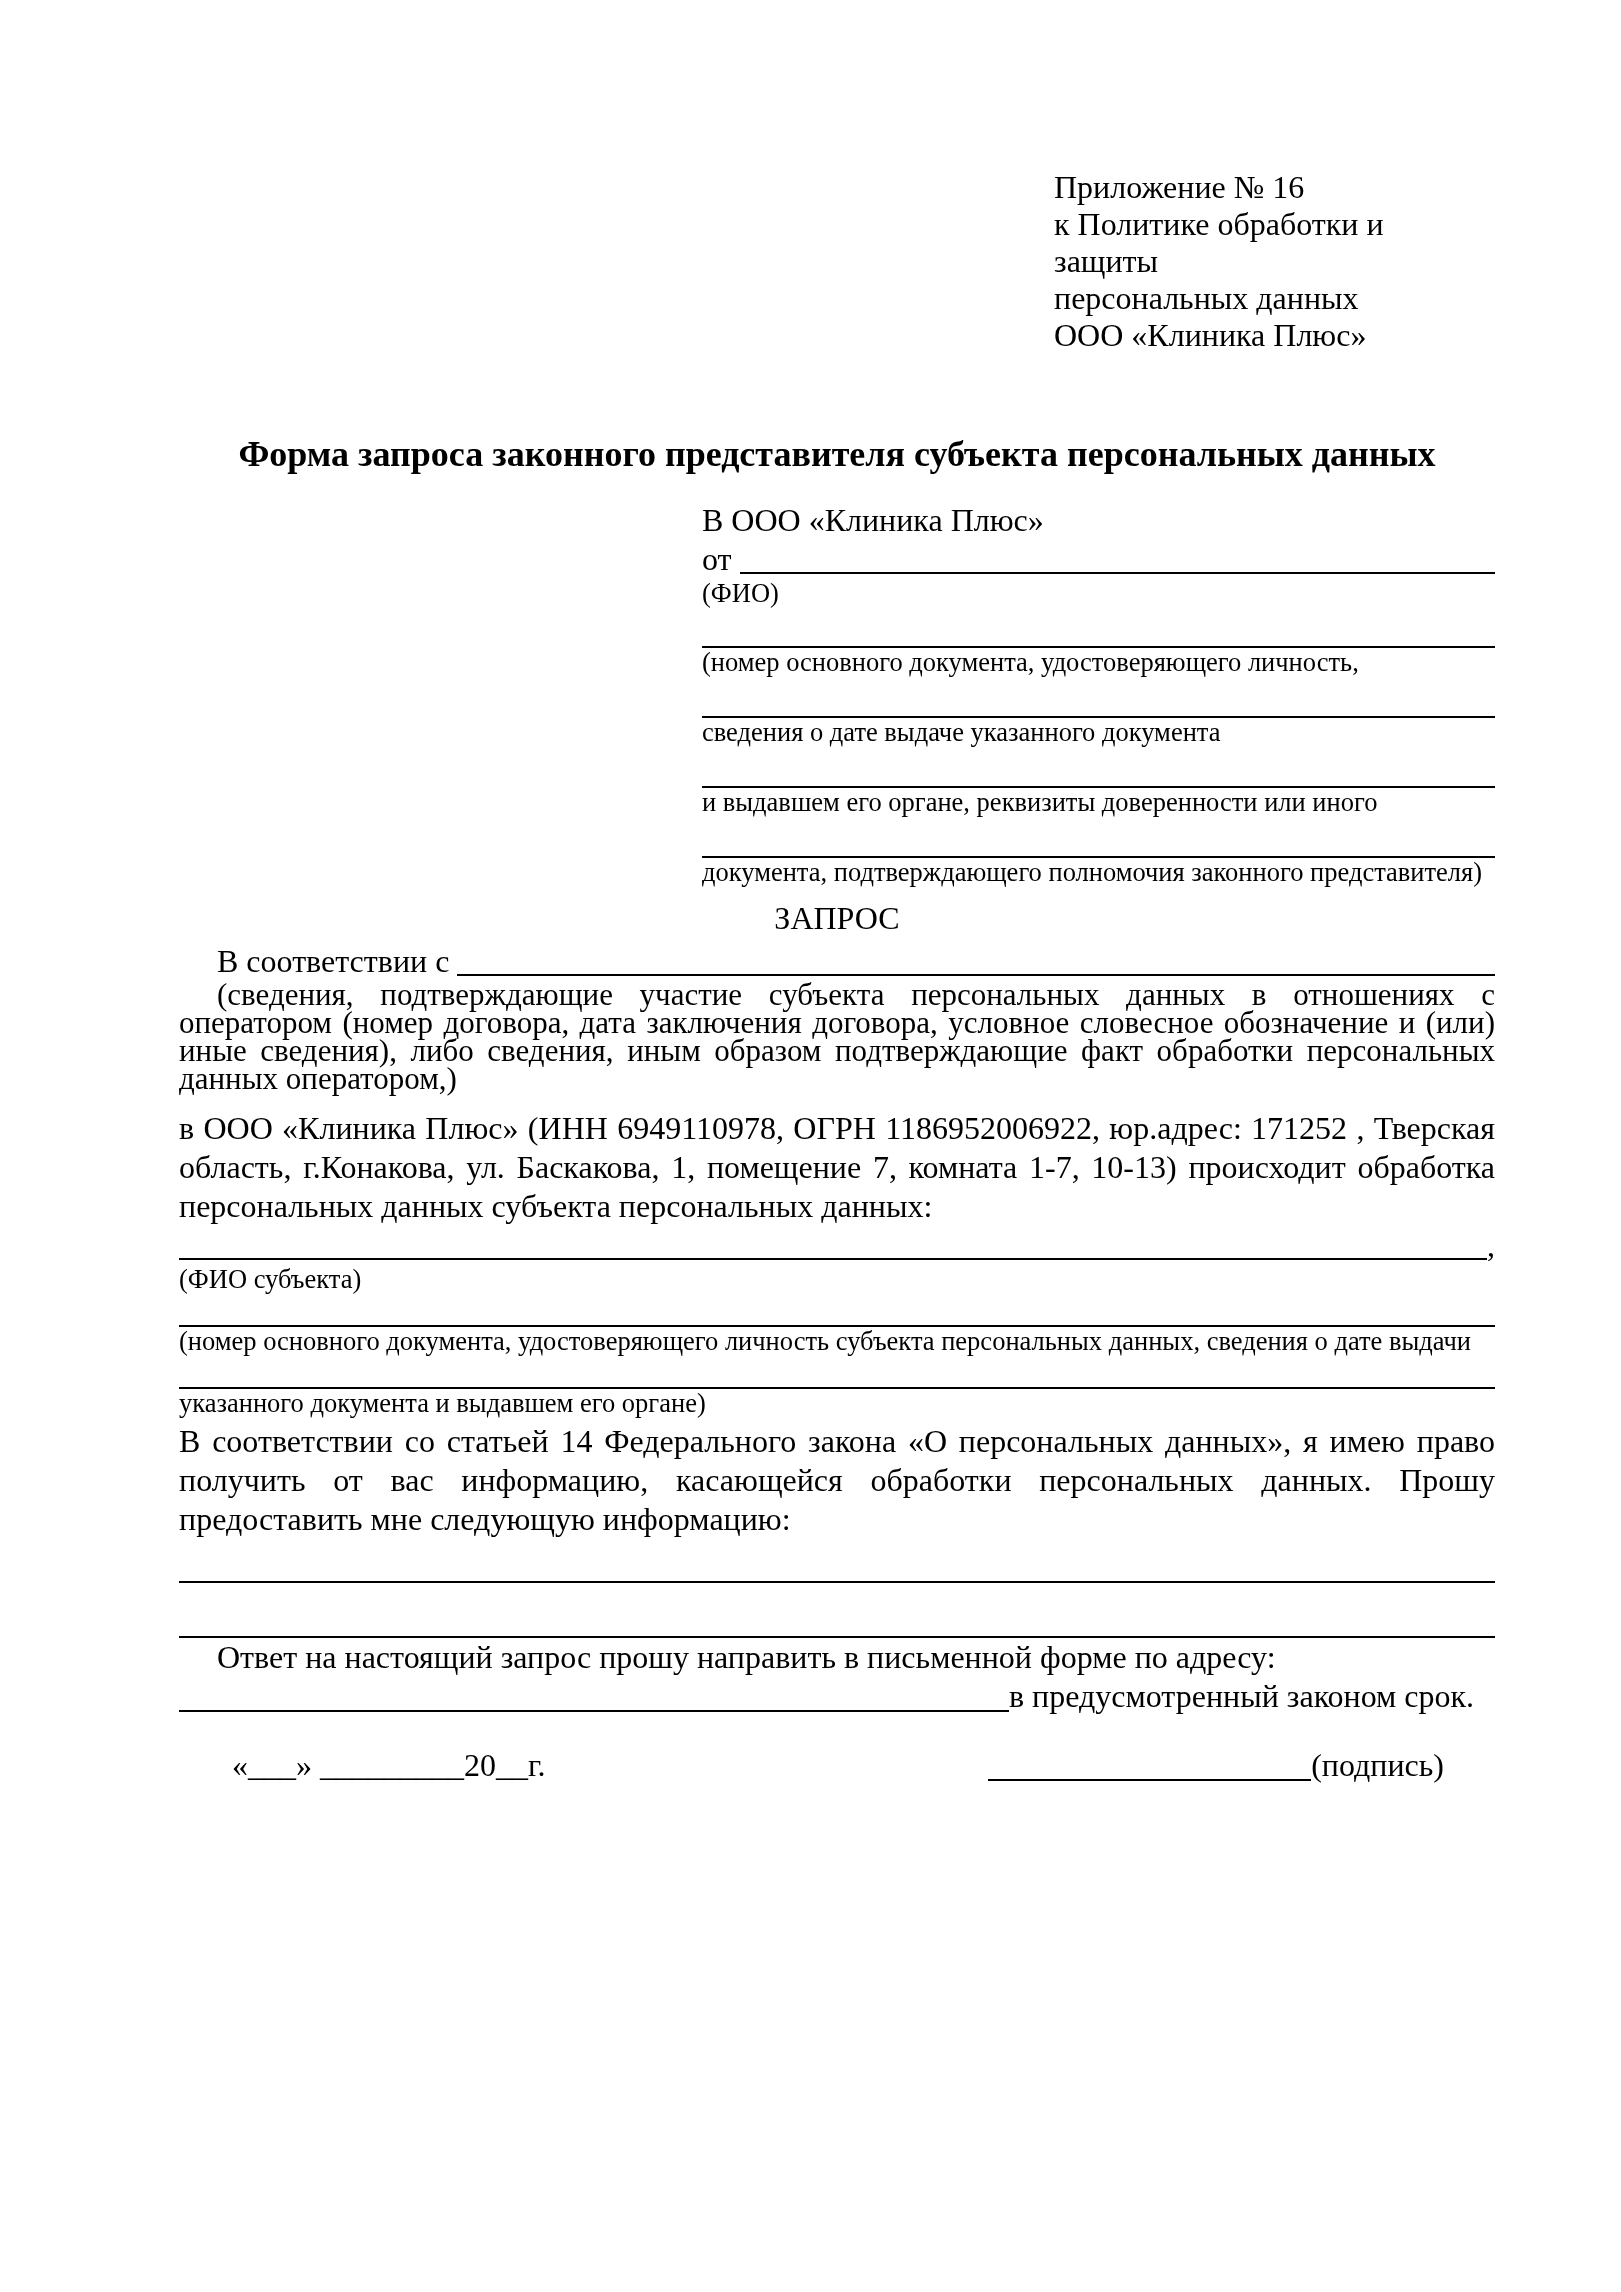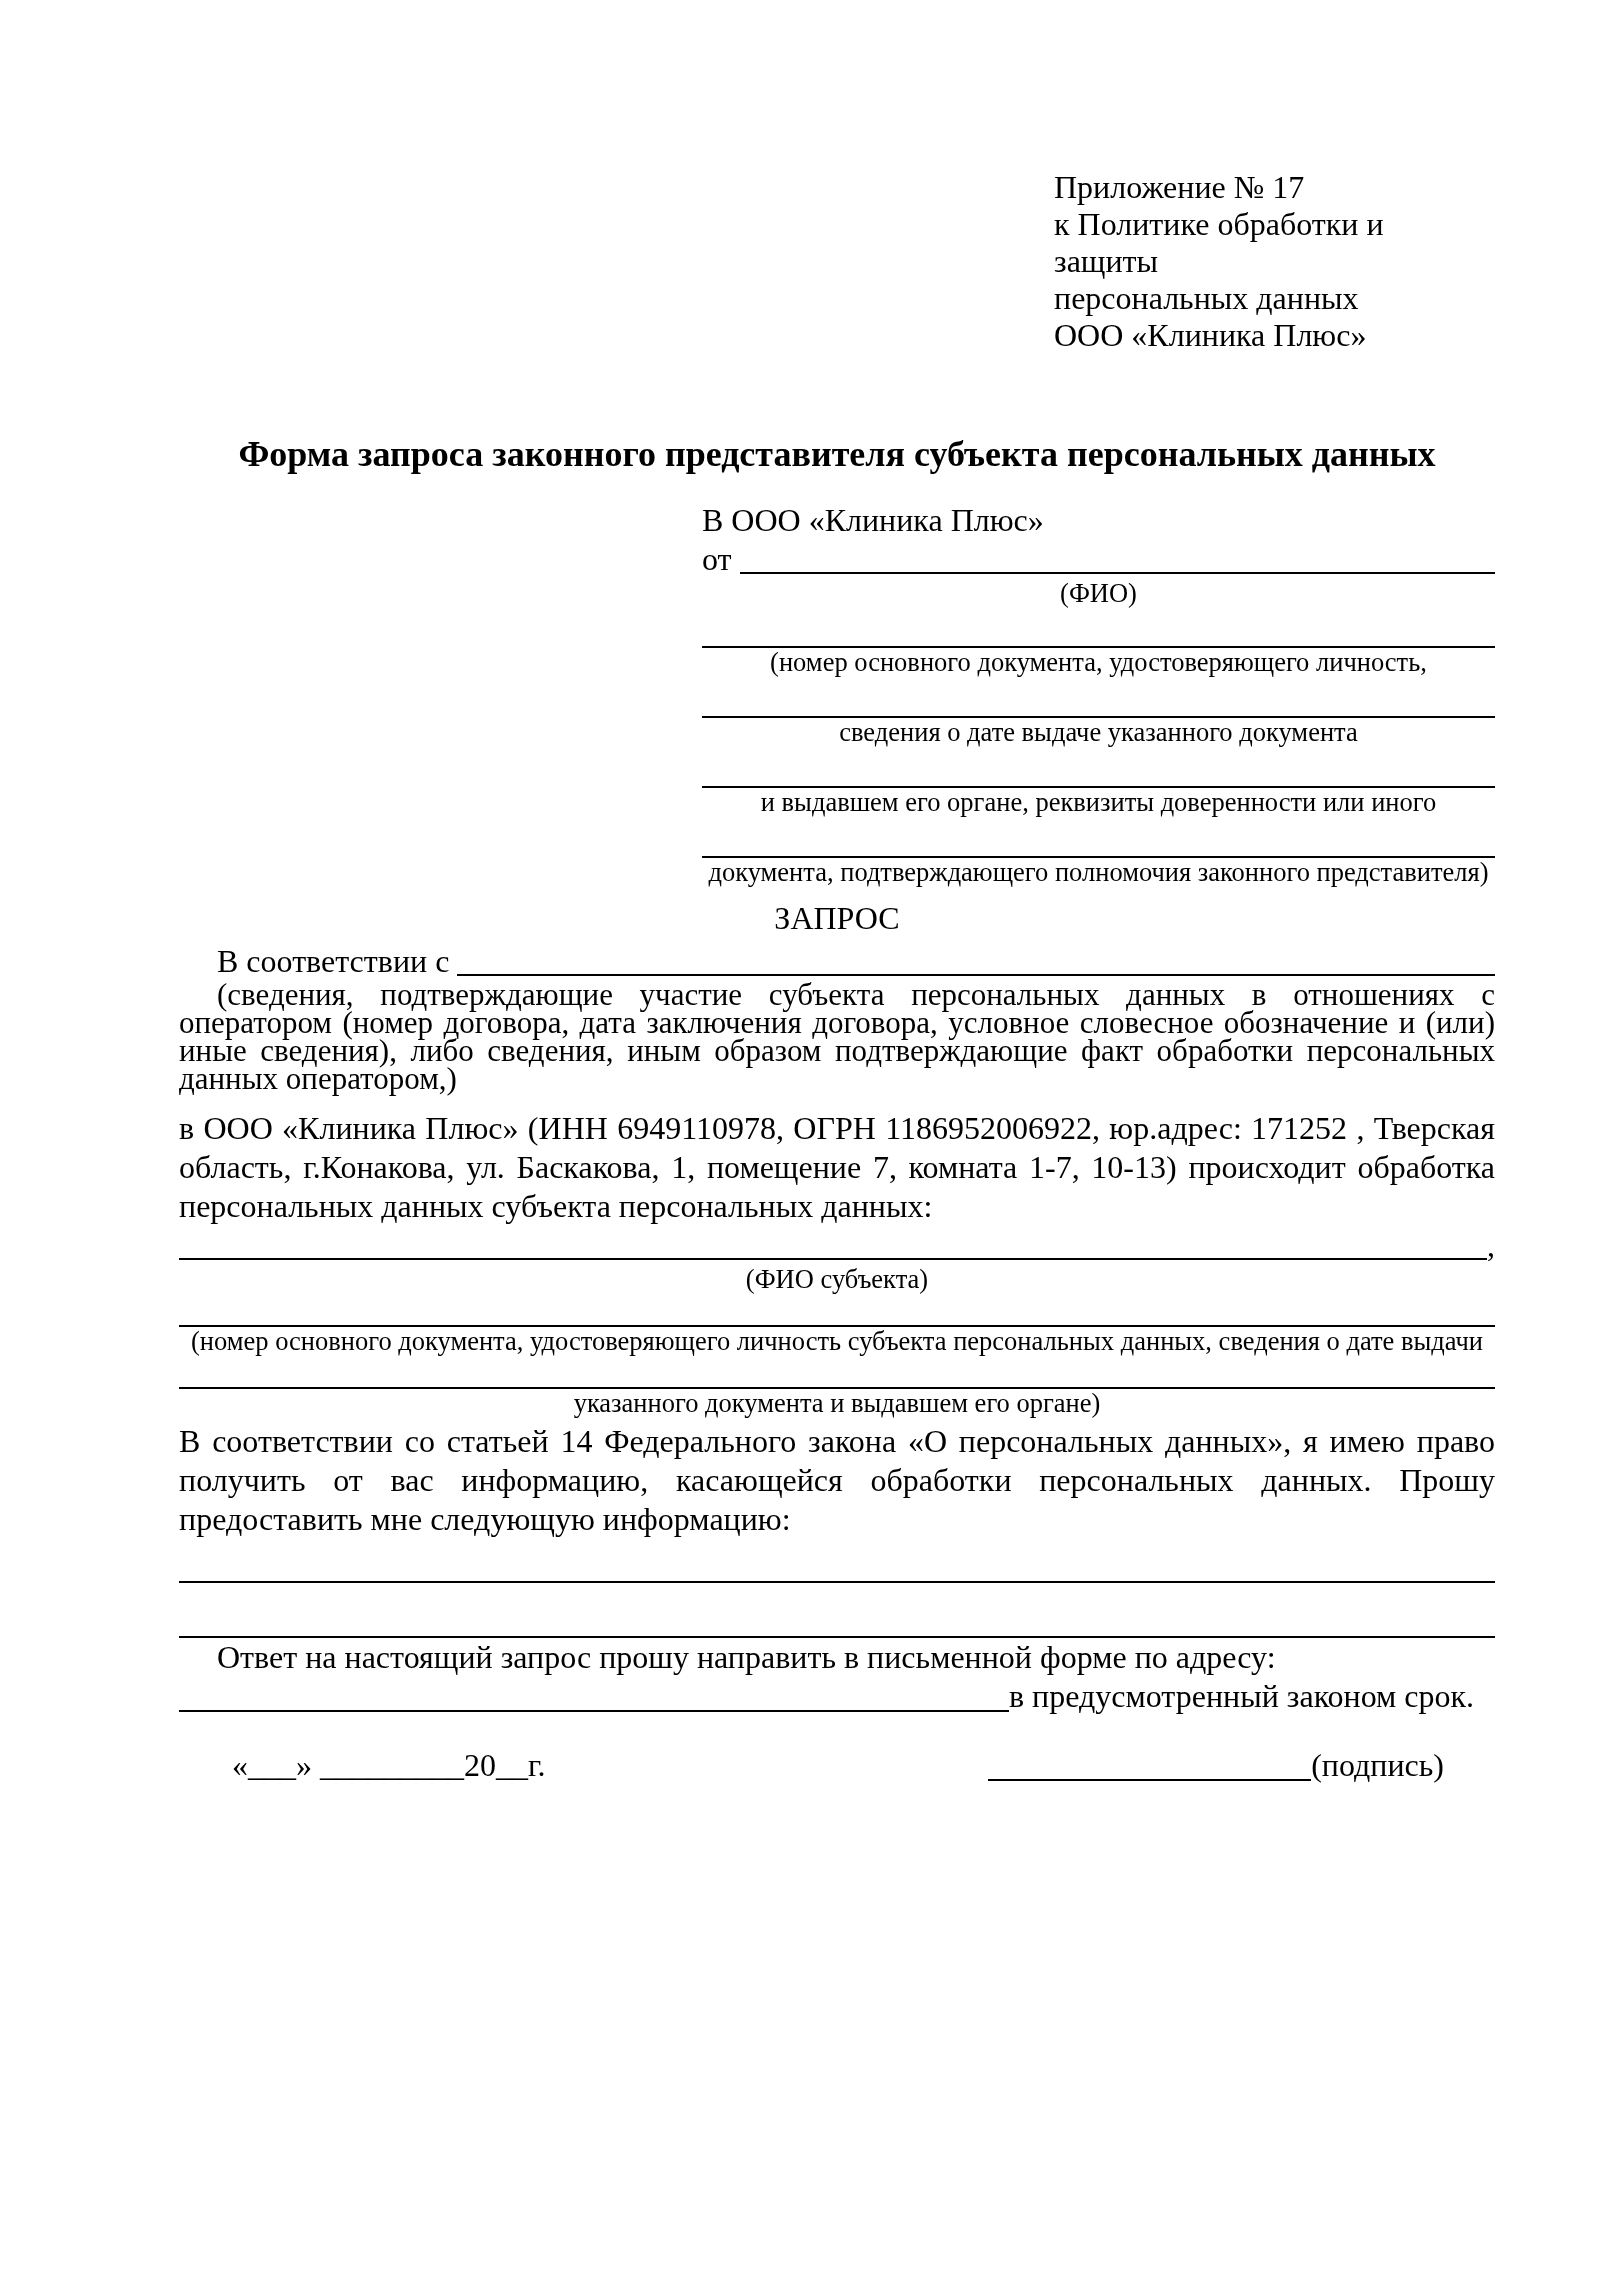--- a/index.html
+++ b/index.html
@@ -26,21 +26,21 @@
   .addressee { margin-top:23.5px; margin-left:523px; }
   .fill-row { display:flex; align-items:flex-start; }
   .fill-row .label { white-space:pre; }
   .fill-line {
     flex:1 1 auto;
     border-bottom:2.9px solid #000;
     align-self:flex-end;
     margin-bottom:4.9px;
     min-height:1px;
   }
-  .caption { font-size:26.5px; line-height:29px; text-align:center; }
+  .caption { font-size:26.5px; line-height:29px; }
   .addressee .caption { margin-bottom:5.9px; }
   .blank-line { height:33px; border-bottom:2.9px solid #000; }
   .addressee .blank-line { height:35px; }
   .request-heading { margin-top:11.8px; text-align:center; }
   .accordance { margin-top:3.9px; padding-left:38px; }
   .small-note {
     font-size:31px; line-height:28px;
     text-align:justify; text-indent:38px;
   }
   .body-par { text-align:justify; }
@@ -59,21 +59,21 @@
   .sig-group { display:flex; align-items:baseline; margin-right:51px; }
   .sig-group .fill-line { flex:0 0 323px; }
   .date-blank { white-space:pre; }
 </style>
 </head>
 <body>
 
 <div class="page">
 
   <div class="header-block">
-    <div>Приложение № 17</div>
+    <div>Приложение № 16</div>
     <div>к Политике обработки и защиты</div>
     <div>персональных данных</div>
     <div>ООО «Клиника Плюс»</div>
   </div>
 
   <div class="doc-title">
     <div>Форма запроса законного представителя субъекта персональных данных</div>
   </div>
 
   <div class="addressee">

